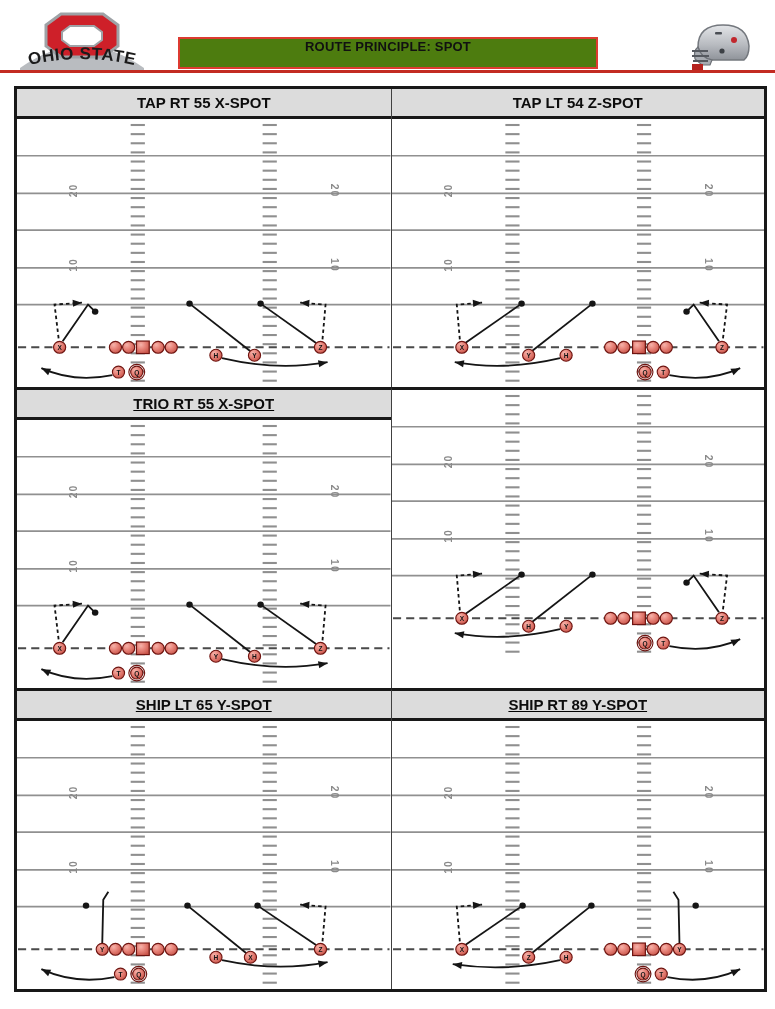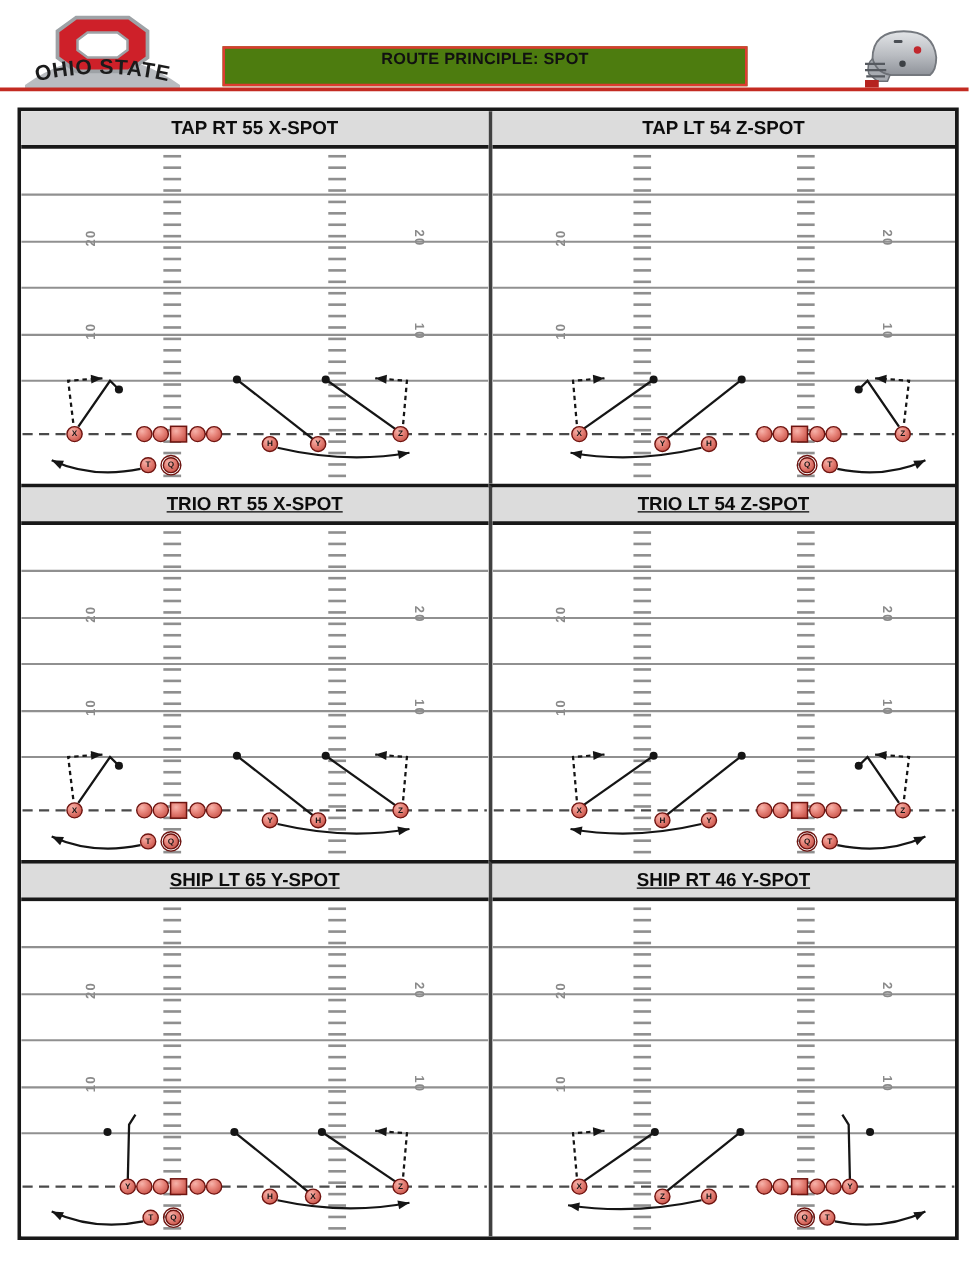--- a/index.html
+++ b/index.html
@@ -7,21 +7,21 @@
   .hdr{position:absolute;left:0;top:0;width:775px;height:86px;}
   .logo-wrap{position:absolute;left:14px;top:10px;width:136px;height:61px;overflow:hidden;}
   .banner{position:absolute;left:178px;top:37px;width:416px;height:28px;background:#4d7c0f;border:2px solid #dd3b31;
           display:flex;align-items:flex-start;justify-content:center;}
   .banner span{font-weight:bold;font-size:13px;color:#111;letter-spacing:.2px;}
   .helmet-wrap{position:absolute;left:688px;top:20px;width:68px;height:52px;}
   .red-rule{position:absolute;left:0;top:70px;width:775px;height:3px;background:#c32b22;}
   .grid{position:absolute;left:14px;top:86px;width:747px;border:3px solid #181818;background:#fff;
         display:grid;grid-template-columns:1fr 1fr;}
   .panel{background:#fff;}
-  .panel.bl{border-left:3px solid #404040;}
+  .panel.bl{border-left:1px solid #404040;}
   .panel.bt{border-top:3px solid #181818;text-decoration:underline;}
   .ptitle{height:27px;background:#dcdcdc;border-bottom:3px solid #181818;display:flex;align-items:center;justify-content:center;
           font-weight:bold;font-size:15px;color:#0c0c0c;}
   svg.field{display:block;width:100%;height:268px;}
 </style>
 </head>
 <body>
 
 <div class="hdr">
   <div class="logo-wrap">
@@ -395,21 +395,20 @@
         <circle cx="299" cy="230" r="6" fill="url(#pg2)" stroke="#6e1410" stroke-width="1.1"></circle>
         <text x="299" y="230.4" fill="#141414" font-size="6.5" font-weight="bold" font-family="Liberation Sans, sans-serif" text-anchor="middle" dominant-baseline="central">Z</text>
         <circle cx="100" cy="255" r="6" fill="url(#pg2)" stroke="#6e1410" stroke-width="1.1"></circle>
         <text x="100" y="255.4" fill="#141414" font-size="6.5" font-weight="bold" font-family="Liberation Sans, sans-serif" text-anchor="middle" dominant-baseline="central">T</text>
         <circle cx="118" cy="255" r="7.8" fill="none" stroke="#6e1410" stroke-width="1.1"></circle>
         <circle cx="118" cy="255" r="6" fill="url(#pg2)" stroke="#6e1410" stroke-width="1.1"></circle>
         <text x="118" y="255.4" fill="#141414" font-size="6.5" font-weight="bold" font-family="Liberation Sans, sans-serif" text-anchor="middle" dominant-baseline="central">Q</text>
       </svg>
   </div>
   <div class="panel bl bt">
-    <div class="ptitle">TRIO LT 54 Z-SPOT</div>
     <svg class="field" viewBox="0 0 368 270" preserveAspectRatio="none">
         <rect x="0" y="0" width="368" height="270" fill="#ffffff"></rect>
         <line x1="0" y1="37" x2="368" y2="37" stroke="#909090" stroke-width="1.7"></line>
         <line x1="0" y1="75" x2="368" y2="75" stroke="#909090" stroke-width="1.7"></line>
         <line x1="0" y1="112" x2="368" y2="112" stroke="#909090" stroke-width="1.7"></line>
         <line x1="0" y1="150" x2="368" y2="150" stroke="#909090" stroke-width="1.7"></line>
         <line x1="0" y1="187" x2="368" y2="187" stroke="#909090" stroke-width="1.7"></line>
         <rect x="112" y="5" width="14" height="2.1" fill="#8f8f8f"></rect>
         <rect x="112" y="14.2" width="14" height="2.1" fill="#8f8f8f"></rect>
         <rect x="112" y="23.4" width="14" height="2.1" fill="#8f8f8f"></rect>
@@ -619,21 +618,21 @@
         <circle cx="299" cy="230" r="6" fill="url(#pg4)" stroke="#6e1410" stroke-width="1.1"></circle>
         <text x="299" y="230.4" fill="#141414" font-size="6.5" font-weight="bold" font-family="Liberation Sans, sans-serif" text-anchor="middle" dominant-baseline="central">Z</text>
         <circle cx="102" cy="255" r="6" fill="url(#pg4)" stroke="#6e1410" stroke-width="1.1"></circle>
         <text x="102" y="255.4" fill="#141414" font-size="6.5" font-weight="bold" font-family="Liberation Sans, sans-serif" text-anchor="middle" dominant-baseline="central">T</text>
         <circle cx="120" cy="255" r="7.8" fill="none" stroke="#6e1410" stroke-width="1.1"></circle>
         <circle cx="120" cy="255" r="6" fill="url(#pg4)" stroke="#6e1410" stroke-width="1.1"></circle>
         <text x="120" y="255.4" fill="#141414" font-size="6.5" font-weight="bold" font-family="Liberation Sans, sans-serif" text-anchor="middle" dominant-baseline="central">Q</text>
       </svg>
   </div>
   <div class="panel bl bt">
-    <div class="ptitle">SHIP RT 46 Y-SPOT</div>
+    <div class="ptitle">SHIP RT 89 Y-SPOT</div>
     <svg class="field" viewBox="0 0 368 270" preserveAspectRatio="none">
         <rect x="0" y="0" width="368" height="270" fill="#ffffff"></rect>
         <line x1="0" y1="37" x2="368" y2="37" stroke="#909090" stroke-width="1.7"></line>
         <line x1="0" y1="75" x2="368" y2="75" stroke="#909090" stroke-width="1.7"></line>
         <line x1="0" y1="112" x2="368" y2="112" stroke="#909090" stroke-width="1.7"></line>
         <line x1="0" y1="150" x2="368" y2="150" stroke="#909090" stroke-width="1.7"></line>
         <line x1="0" y1="187" x2="368" y2="187" stroke="#909090" stroke-width="1.7"></line>
         <rect x="112" y="5" width="14" height="2.1" fill="#8f8f8f"></rect>
         <rect x="112" y="14.2" width="14" height="2.1" fill="#8f8f8f"></rect>
         <rect x="112" y="23.4" width="14" height="2.1" fill="#8f8f8f"></rect>

